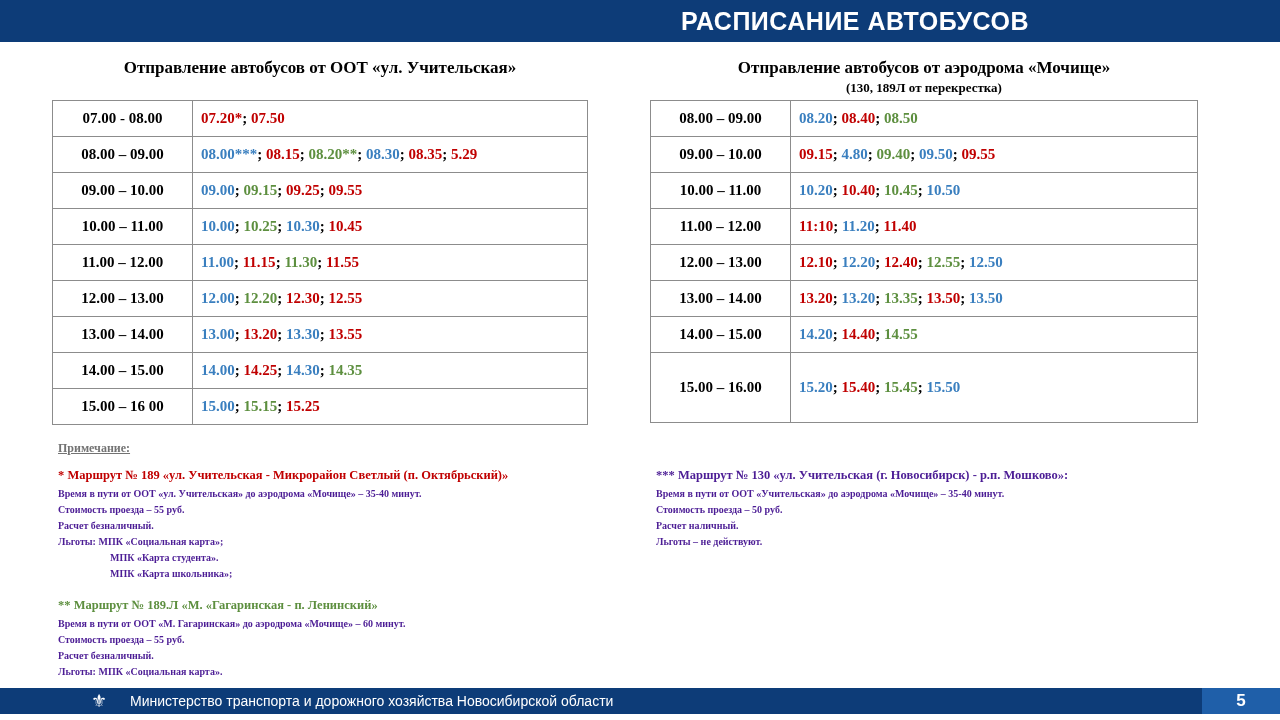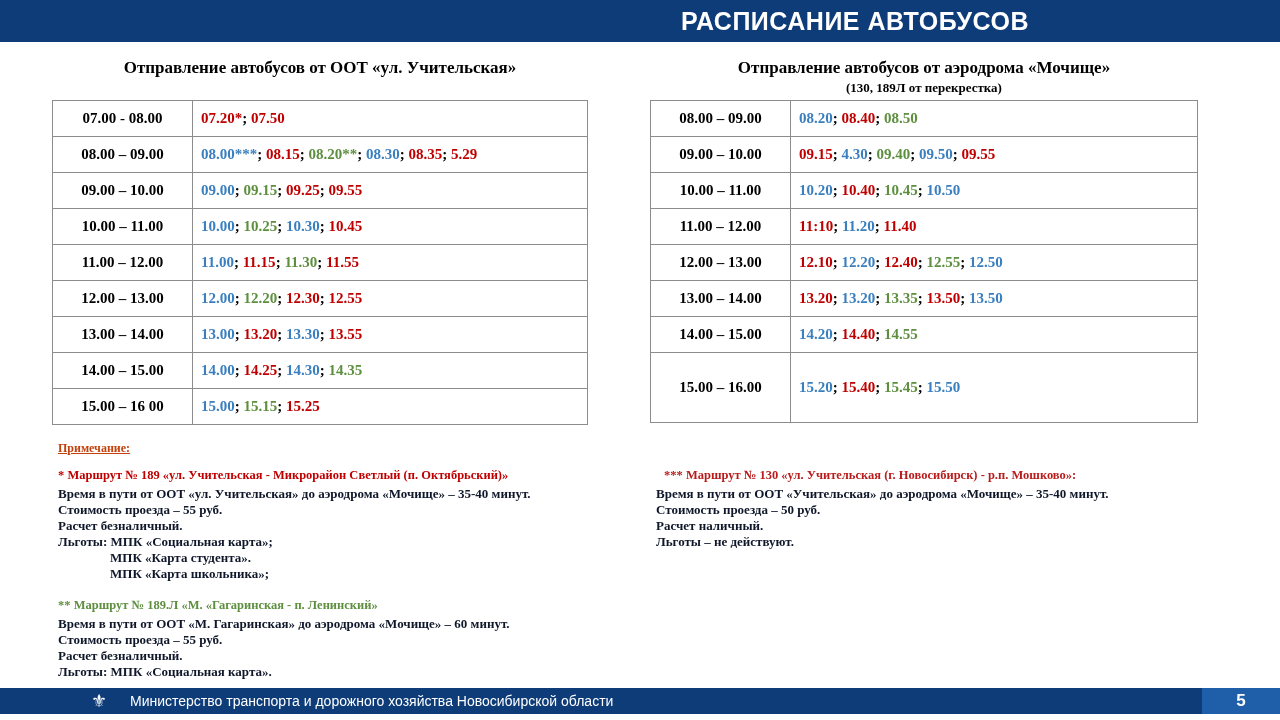--- a/index.html
+++ b/index.html
@@ -67,31 +67,31 @@
     white-space: nowrap;
   }
   .t-blue   { color: #3a7fbf; }
   .t-red    { color: #c00000; }
   .t-green  { color: #5d8f3f; }
   .sep { color: #000000; font-weight: bold; }
 
   
   .note-head {
     position: absolute; left: 58px; top: 441px;
-    font-size: 12px; font-weight: bold; color: #c2410c;
+    font-size: 12px; font-weight: bold; color: #737373;
     text-decoration: underline;
   }
   .notes-left { position: absolute; left: 58px; top: 468px; width: 560px; }
   .notes-right { position: absolute; left: 656px; top: 468px; width: 560px; }
   .note-block { margin-bottom: 16px; }
   .note-title { font-size: 12.5px; font-weight: bold; margin-bottom: 3px; }
   .note-title.red { color: #c00000; }
   .note-title.green { color: #5d8f3f; }
-  .note-title.blue { color: #b91c1c; margin-left: 8px; }
-  .note-line { font-size: 13px; font-weight: bold; color: #0f172a; line-height: 16px; }
+  .note-title.blue { color: #4c1d95; }
+  .note-line { font-size: 10px; font-weight: bold; color: #4c1d95; line-height: 16px; }
   .note-line.indent { padding-left: 52px; }
 
   
   .footer {
     position: absolute; left: 0; bottom: 0; width: 1280px; height: 34px;
     background: #ffffff;
   }
   .footer-bar {
     position: absolute; left: 52px; bottom: 6px; width: 1150px; height: 26px;
     background: #0d3c78;
@@ -177,21 +177,21 @@
 </table>
 
 <table class="sched" id="table-right">
   <tbody>
       <tr>
         <td class="range">08.00 – 09.00</td>
         <td class="times"><span class="t-blue">08.20</span><span class="sep">; </span><span class="t-red">08.40</span><span class="sep">; </span><span class="t-green">08.50</span></td>
       </tr>
       <tr>
         <td class="range">09.00 – 10.00</td>
-        <td class="times"><span class="t-red">09.15</span><span class="sep">; </span><span class="t-blue">4.30</span><span class="sep">; </span><span class="t-green">09.40</span><span class="sep">; </span><span class="t-blue">09.50</span><span class="sep">; </span><span class="t-red">09.55</span></td>
+        <td class="times"><span class="t-red">09.15</span><span class="sep">; </span><span class="t-blue">4.80</span><span class="sep">; </span><span class="t-green">09.40</span><span class="sep">; </span><span class="t-blue">09.50</span><span class="sep">; </span><span class="t-red">09.55</span></td>
       </tr>
       <tr>
         <td class="range">10.00 – 11.00</td>
         <td class="times"><span class="t-blue">10.20</span><span class="sep">; </span><span class="t-red">10.40</span><span class="sep">; </span><span class="t-green">10.45</span><span class="sep">; </span><span class="t-blue">10.50</span></td>
       </tr>
       <tr>
         <td class="range">11.00 – 12.00</td>
         <td class="times"><span class="t-red">11:10</span><span class="sep">; </span><span class="t-blue">11.20</span><span class="sep">; </span><span class="t-red">11.40</span></td>
       </tr>
       <tr>

